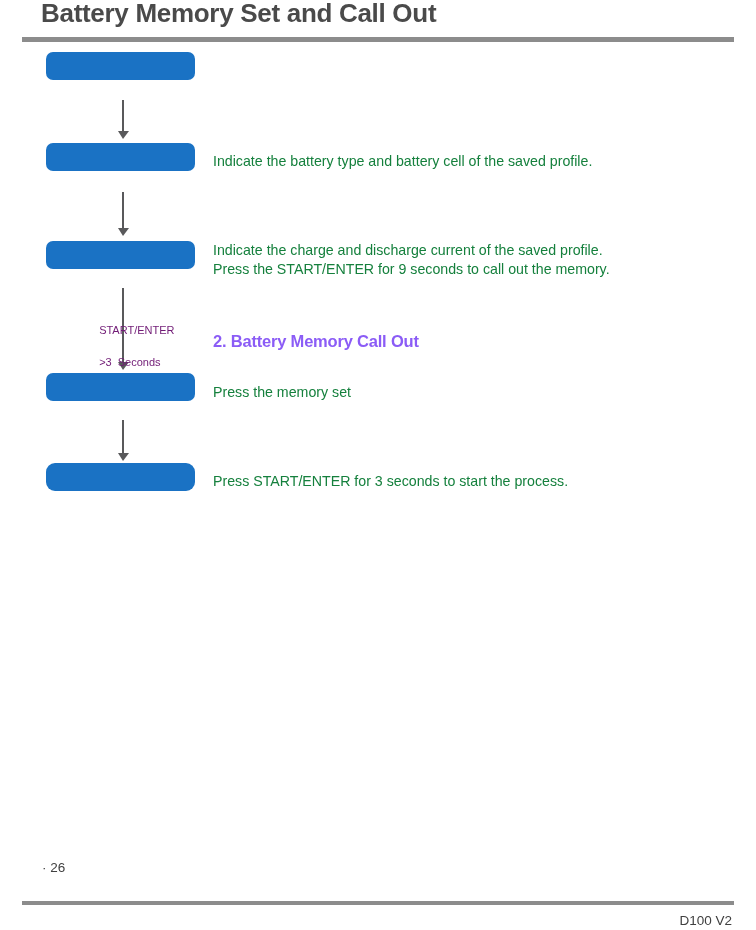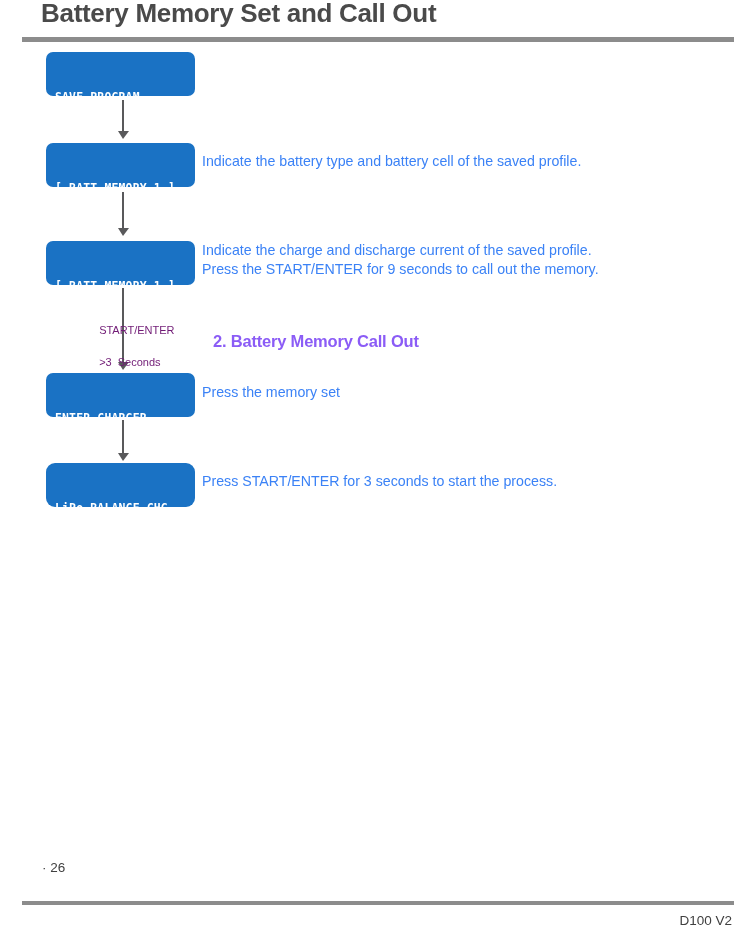--- a/index.html
+++ b/index.html
@@ -33,21 +33,21 @@
     width: 712px;
     height: 5px;
     background: #8c8c8c;
   }
 
   
   .lcd {
     position: absolute;
     left: 46px;
     width: 149px;
-    height: 44px;
+    height: 28px;
     background: #1a72c4;
     border-radius: 7px;
     box-sizing: border-box;
     padding: 5px 0 0 9px;
     font-family: "DejaVu Sans Mono", monospace;
     color: #ffffff;
     font-size: 11.4px;
     line-height: 16px;
     letter-spacing: 0.2px;
     font-weight: bold;
@@ -109,23 +109,23 @@
     top: 306px;
     font-size: 11px;
     color: #701a75;
     line-height: 16px;
     white-space: pre;
   }
 
   
   .note {
     position: absolute;
-    left: 202px;
+    left: 213px;
     font-size: 14.2px;
-    color: #3b82f6;
+    color: #15803d;
     line-height: 19px;
     white-space: pre-line;
   }
   .note-1 { top: 152px; }
   .note-2 { top: 241px; }
   .note-3 { top: 383px; }
   .note-4 { top: 472px; }
 
   .section-heading {
     position: absolute;

